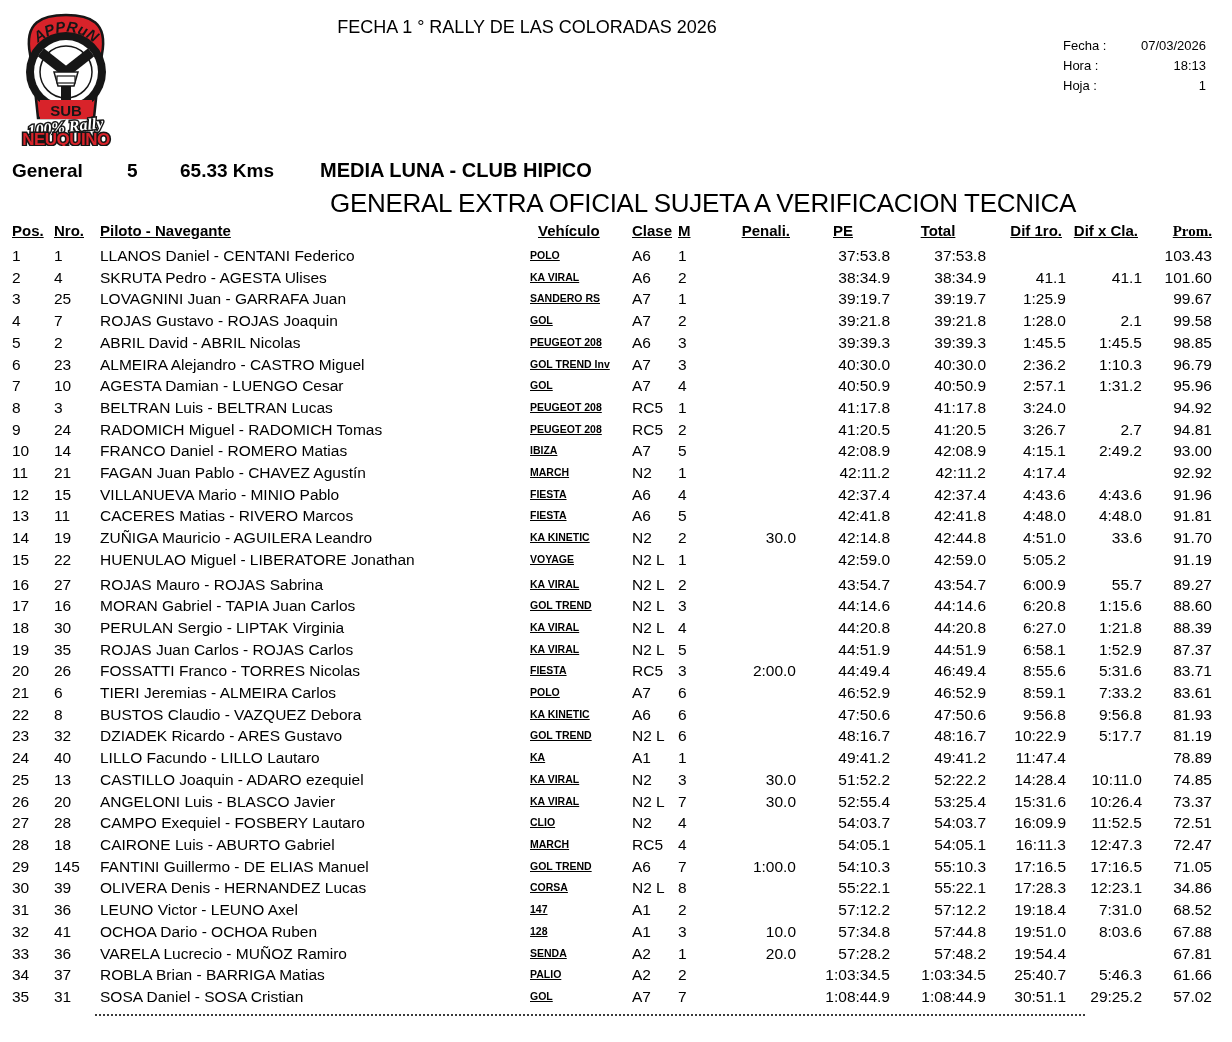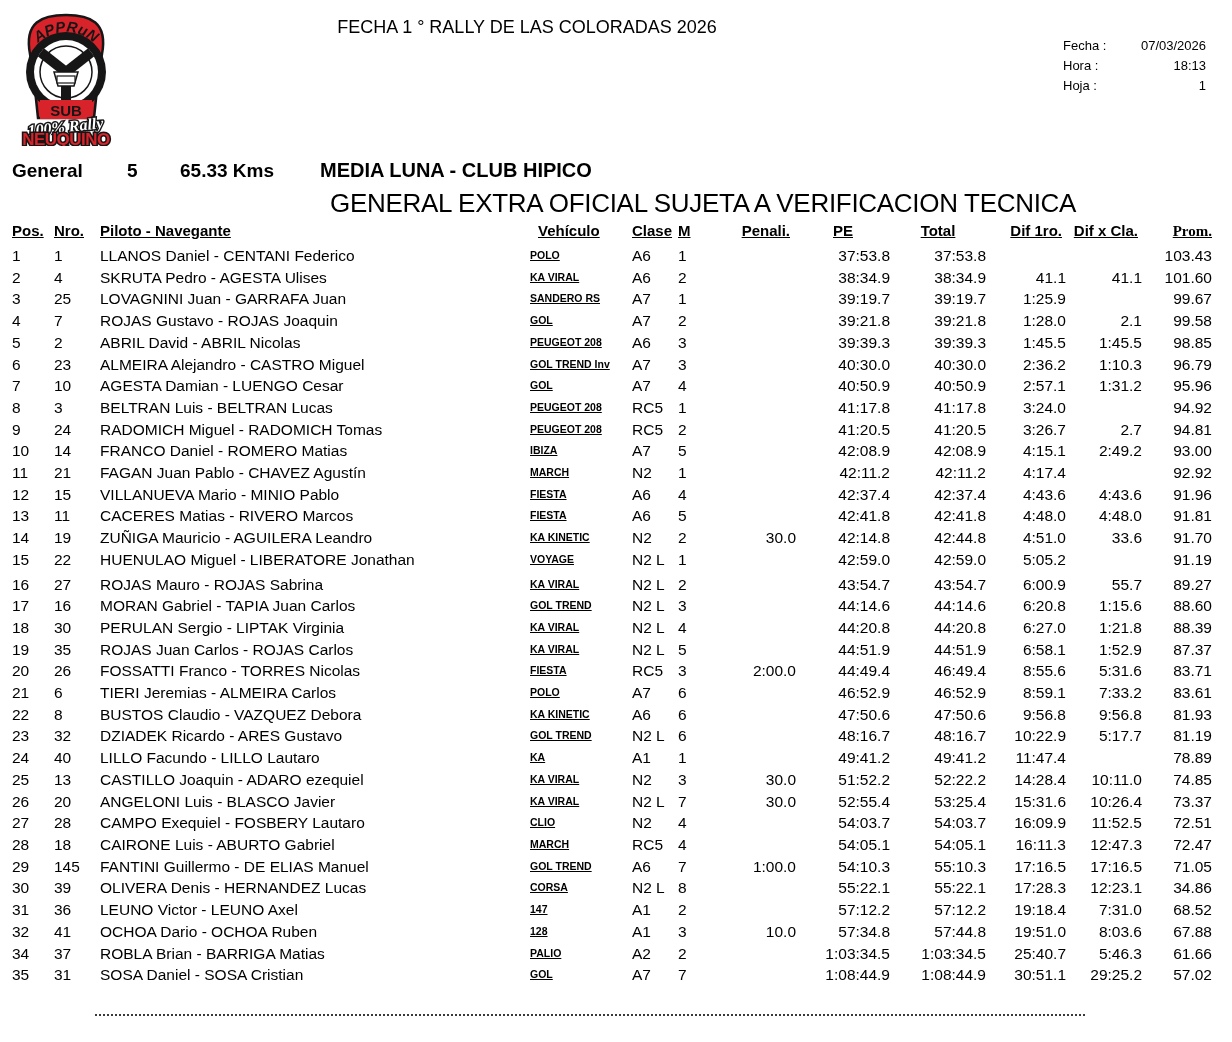--- a/index.html
+++ b/index.html
@@ -575,20 +575,34 @@
         <td class="c4">A1</td>
         <td class="c5">3</td>
         <td class="c6">10.0</td>
         <td class="c7">57:34.8</td>
         <td class="c8">57:44.8</td>
         <td class="c9">19:51.0</td>
         <td class="c10">8:03.6</td>
         <td class="c11">67.88</td>
       </tr>
       <tr>
+        <td class="c0">33</td>
+        <td class="c1">36</td>
+        <td class="c2">VARELA Lucrecio - MUÑOZ Ramiro</td>
+        <td class="c3">SENDA</td>
+        <td class="c4">A2</td>
+        <td class="c5">1</td>
+        <td class="c6">20.0</td>
+        <td class="c7">57:28.2</td>
+        <td class="c8">57:48.2</td>
+        <td class="c9">19:54.4</td>
+        <td class="c10"></td>
+        <td class="c11">67.81</td>
+      </tr>
+      <tr>
         <td class="c0">34</td>
         <td class="c1">37</td>
         <td class="c2">ROBLA Brian - BARRIGA Matias</td>
         <td class="c3">PALIO</td>
         <td class="c4">A2</td>
         <td class="c5">2</td>
         <td class="c6"></td>
         <td class="c7">1:03:34.5</td>
         <td class="c8">1:03:34.5</td>
         <td class="c9">25:40.7</td>

